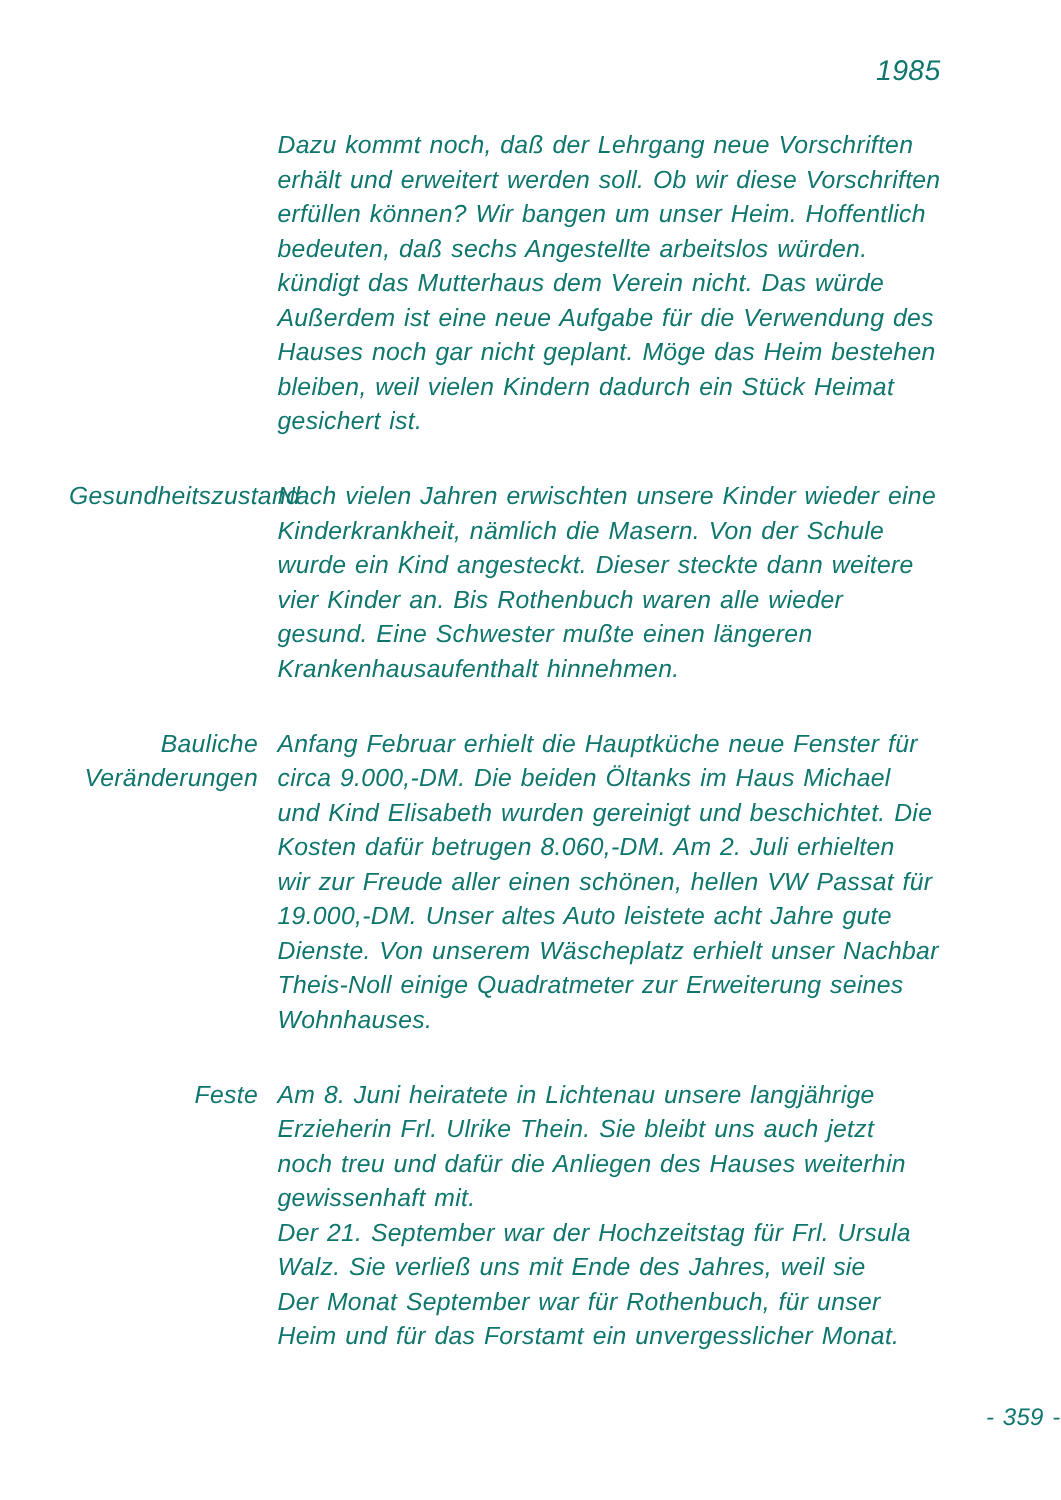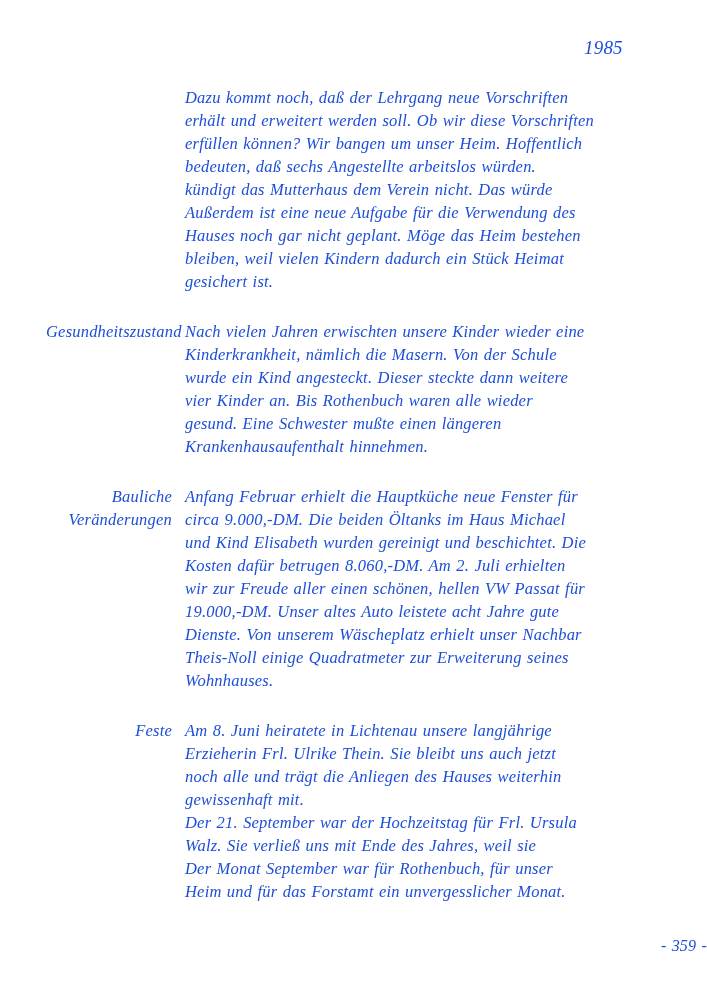--- a/index.html
+++ b/index.html
@@ -6,25 +6,25 @@
     margin: 0;
     padding: 0;
     background: #ffffff;
   }
   .page {
     position: relative;
     width: 707px;
     height: 966px;
     background: #ffffff;
     overflow: hidden;
-    font-family: Liberation Serif, serif;
+    font-family: Liberation Sans, sans-serif;
     font-style: italic;
     font-size: 16.5px;
     line-height: 23px;
-    color: #1d4ed8;
+    color: #0f766e;
     letter-spacing: 0.2px;
     word-spacing: 1px;
   }
   .year {
     position: absolute;
     top: 36px;
     left: 584px;
     font-size: 19px;
     line-height: 24px;
   }
@@ -119,21 +119,21 @@
         </div>
   </div>
 
   <div class="section">
     <div class="label-col">
           <div class="label-line">Feste</div>
         </div>
     <div class="text-col">
           <div class="text-line">Am 8. Juni heiratete in Lichtenau unsere langjährige</div>
           <div class="text-line">Erzieherin Frl. Ulrike Thein. Sie bleibt uns auch jetzt</div>
-          <div class="text-line">noch alle und trägt die Anliegen des Hauses weiterhin</div>
+          <div class="text-line">noch treu und dafür die Anliegen des Hauses weiterhin</div>
           <div class="text-line">gewissenhaft mit.</div>
           <div class="text-line">Der 21. September war der Hochzeitstag für Frl. Ursula</div>
           <div class="text-line">Walz. Sie verließ uns mit Ende des Jahres, weil sie</div>
           <div class="text-line">Der Monat September war für Rothenbuch, für unser</div>
           <div class="text-line">Heim und für das Forstamt ein unvergesslicher Monat.</div>
         </div>
   </div>
 </div>
 
   <div class="footer">- 359 -</div>

